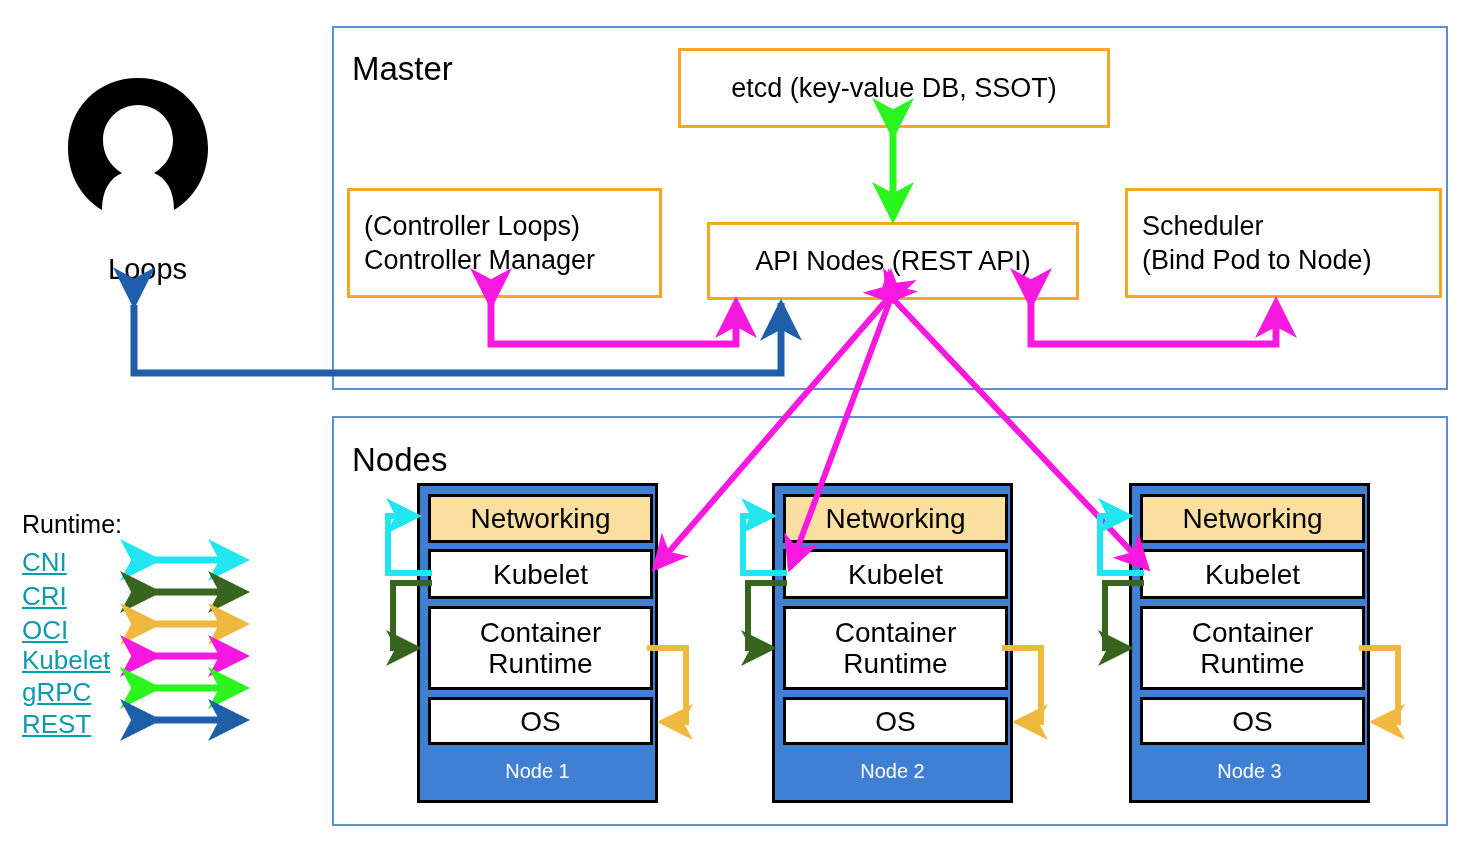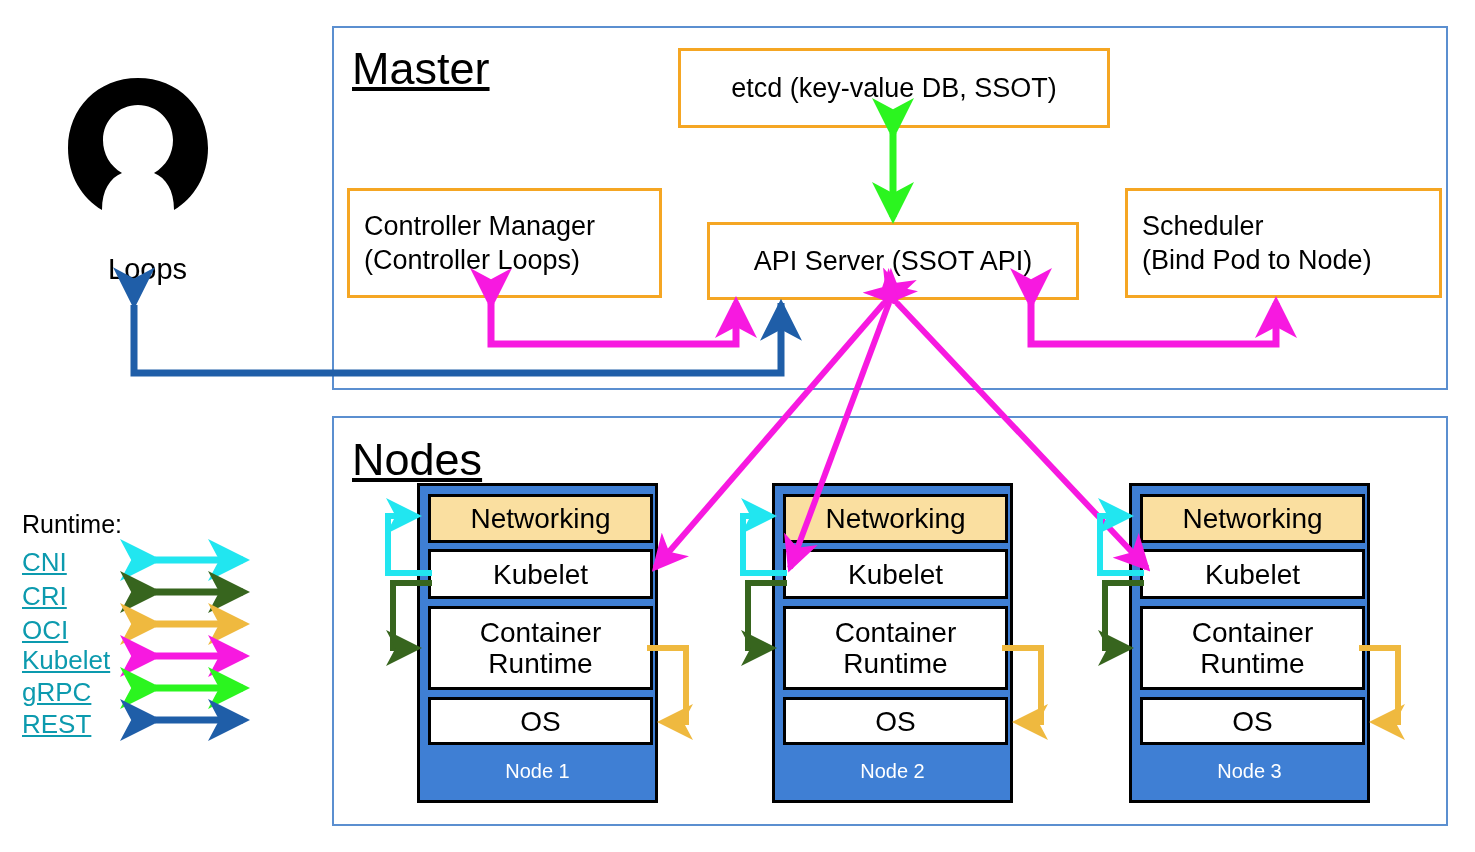--- a/index.html
+++ b/index.html
@@ -3,21 +3,21 @@
 <meta charset="utf-8">
 <style>
   html,body{margin:0;padding:0;background:#ffffff;}
   body{width:1475px;height:852px;position:relative;overflow:hidden;
        font-family:"Liberation Sans","DejaVu Sans",sans-serif;color:#000;}
   #stage{position:absolute;left:0;top:0;width:1475px;height:852px;}
   svg#wires{position:absolute;left:0;top:0;width:1475px;height:852px;pointer-events:none;}
 
   
   .frame{position:absolute;border:2px solid #5b8fd0;background:transparent;box-sizing:border-box;}
-  .frame-title{position:absolute;font-size:45px;line-height:33px;color:#000;white-space:nowrap;text-decoration:underline;}
+  .frame-title{position:absolute;font-size:33px;line-height:33px;color:#000;white-space:nowrap;}
 
   
   .mbox{position:absolute;border:3px solid #f5a623;background:#fff;box-sizing:border-box;
         display:flex;align-items:center;justify-content:center;text-align:center;
         font-size:27px;line-height:34px;color:#000;}
   .mbox.left{justify-content:flex-start;padding-left:14px;text-align:left;}
 
   
   .user-icon{position:absolute;width:148px;height:148px;}
   .user-label{position:absolute;font-size:29px;line-height:29px;white-space:nowrap;}
@@ -53,27 +53,27 @@
 
   <div class="frame" style="left:332px;top:26px;width:1116px;height:364px;"></div>
   <div class="frame-title" style="left:352px;top:52px;">Master</div>
 
   <div class="mbox" style="left:678px;top:48px;width:432px;height:80px;">
     <span>etcd (key-value DB, SSOT)</span>
   </div>
 
   <div class="mbox left" style="left:347px;top:188px;width:315px;height:110px;">
     <span style="display:block;">
+      <span style="display:block;">(Controller Loops)</span>
       <span style="display:block;">Controller Manager</span>
-      <span style="display:block;">(Controller Loops)</span>
     </span>
   </div>
 
   <div class="mbox" style="left:707px;top:222px;width:372px;height:78px;">
-    <span>API Server (SSOT API)</span>
+    <span>API Nodes (REST API)</span>
   </div>
 
   <div class="mbox left" style="left:1125px;top:188px;width:317px;height:110px;">
     <span style="display:block;">
       <span style="display:block;">Scheduler</span>
       <span style="display:block;">(Bind Pod to Node)</span>
     </span>
   </div>
 
   <div class="frame" style="left:332px;top:416px;width:1116px;height:410px;"></div>

